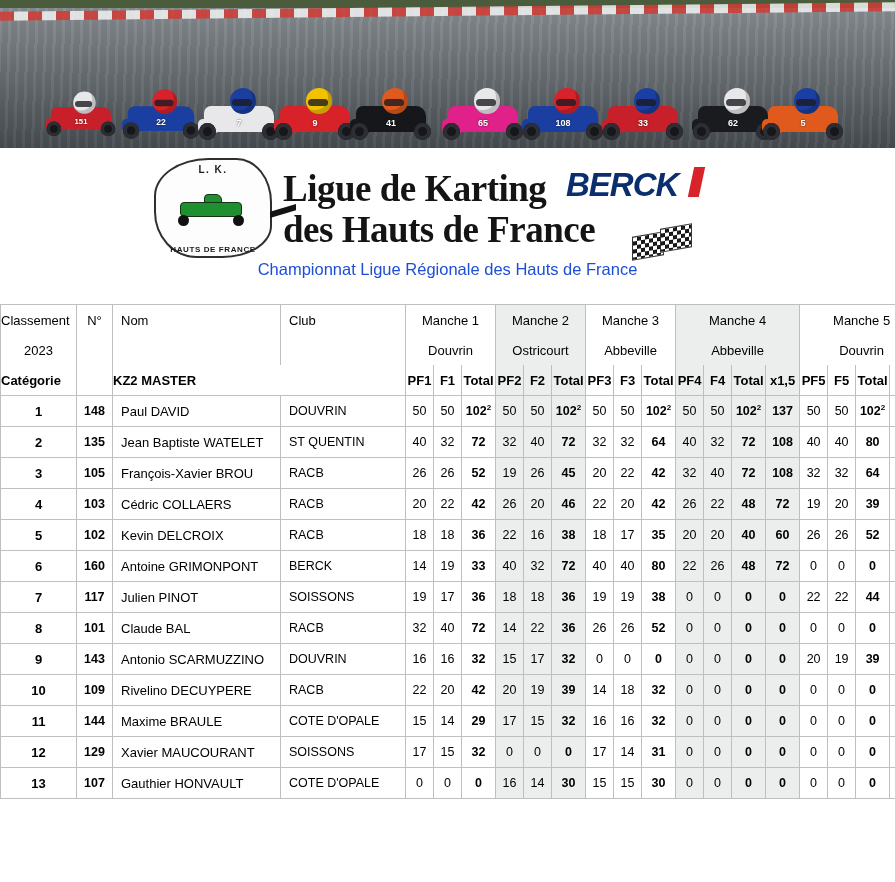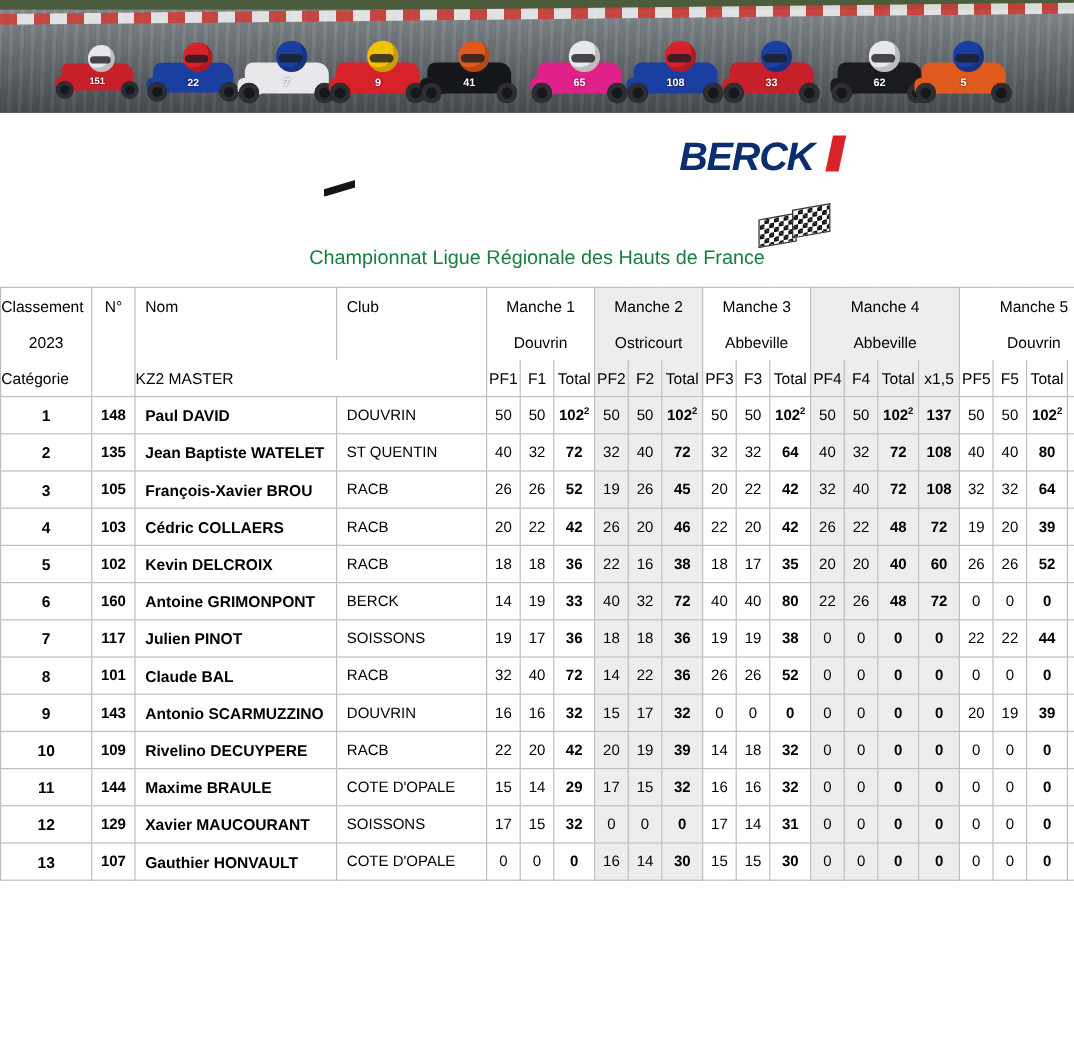--- a/index.html
+++ b/index.html
@@ -13,21 +13,21 @@
     font-family: "Liberation Sans", sans-serif;
     color: #000000;
     overflow: hidden;
     position: relative;
   }
 
   
   .banner {
     position: relative;
     width: 895px;
-    height: 94px;
+    height: 148px;
     overflow: hidden;
     background: linear-gradient(to bottom, #7a7f83 0%, #6e7478 38%, #5d6266 60%, #4e5357 100%);
   }
   .banner .asphalt {
     position: absolute;
     inset: 0;
     background:
       repeating-linear-gradient(92deg, rgba(255,255,255,0.045) 0 3px, rgba(0,0,0,0.05) 3px 9px),
       linear-gradient(to bottom, #8b9195 0%, #767c80 30%, #5b6165 70%, #474c50 100%);
   }
@@ -265,27 +265,28 @@
     letter-spacing: 0px;
     padding: 1px 9px 2px 9px;
   }
 
   .subtitle {
     position: absolute;
     top: 112px;
     left: 0; right: 0;
     text-align: center;
     font-size: 16.5px;
-    color: #15803d;
+    color: #1d4ed8;
   }
 
   
   .sheet {
     position: relative;
     width: 886px;
+    margin-top: 11px;
   }
   table.grid {
     border-collapse: collapse;
     width: 895px;
     table-layout: fixed;
     font-size: 13px;
   }
   table.grid td, table.grid th {
     border: 1px solid #bfbfbf;
     padding: 0;
@@ -300,36 +301,36 @@
   .c-num     { width: 36px;  text-align: center; }
   .c-nom     { width: 168px; text-align: left; padding-left: 8px; }
   .c-club    { width: 125px; text-align: left; padding-left: 8px; }
   .c-small   { width: 28px;  text-align: center; }
   .c-total   { width: 34px;  text-align: center; }
   .c-x       { width: 34px;  text-align: center; }
 
   .hdr-row td { font-weight: bold; font-size: 13px; height: 26px; }
   .hdr-row.r1 td { border-bottom: none; }
   .hdr-row.r2 td { border-top: none; border-bottom: none; }
-  .hdr-row.r3 td { border-top: none; }
+  .hdr-row.r3 td { border-top: none; font-weight: bold; }
 
   .manche-label { text-align: center; font-weight: bold; }
   .circuit-label { text-align: center; font-weight: bold; }
   .sub-label { text-align: center; font-weight: bold; font-size: 11.5px; }
 
   .cat-name { font-weight: bold; font-size: 15px; padding-left: 8px; }
   .year { font-weight: bold; font-size: 15px; text-align: center; padding-left: 6px; }
   .classement-word { font-weight: bold; font-size: 12.5px; text-align: left; padding-left: 6px; }
   .cat-word { font-weight: bold; font-size: 12.5px; text-align: left; padding-left: 6px; }
   .nom-word, .club-word, .no-word { font-weight: bold; font-size: 12.5px; }
 
   .data-row td { height: 29px; font-size: 13px; }
   .data-row .rank { font-weight: bold; text-align: center; }
   .data-row .dossard { font-weight: bold; text-align: center; font-size: 12.5px; }
-  .data-row .pilot { font-weight: bold; font-size: 13px; padding-left: 8px; }
+  .data-row .pilot { font-weight: normal; font-size: 13px; padding-left: 8px; }
   .data-row .club { font-size: 12.5px; padding-left: 8px; }
   .data-row .val { text-align: center; font-size: 12.5px; }
   .data-row .tot { text-align: center; font-weight: bold; font-size: 12.5px; }
   sup { font-size: 8px; vertical-align: super; }
 
   .footnote {
     padding: 8px 8px 0 8px;
     font-size: 10.5px;
     line-height: 1.45;
     color: #111;
@@ -431,23 +432,38 @@
         <div class="visor"></div>
         <div class="tyre l"></div>
         <div class="tyre r"></div>
         <div class="num">5</div>
       </div>
     </div>
 </div>
 
 <div class="header">
 
+  <div class="lk-logo">
+    <div class="region"></div>
+    <div class="lk-text">L.  K.</div>
+    <div class="mini-kart">
+      <div class="mk-seat"></div>
+      <div class="mk-body"></div>
+      <div class="mk-tyre l"></div>
+      <div class="mk-tyre r"></div>
+    </div>
+    <div class="hdf-text">HAUTS DE FRANCE</div>
+  </div>
 
   <div class="swoosh"></div>
 
+  <div class="title-block">
+    <div class="title-line one">Ligue de Karting</div>
+    <div class="title-line two">des Hauts de France</div>
+  </div>
 
   <div class="flags">
     <div class="flag f1"></div>
     <div class="flag f2"></div>
   </div>
 
   <div class="ffsa">
     <div class="ffsa-word">BERCK</div>
     <div class="ffsa-bar"></div>
   </div>

